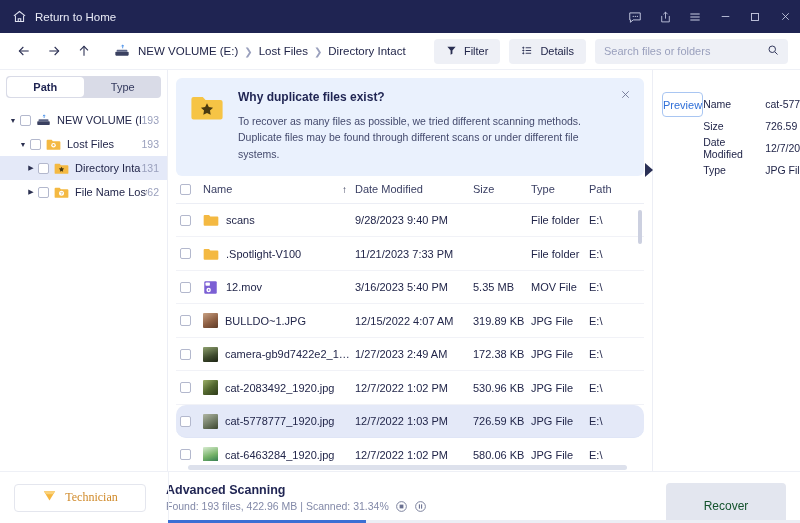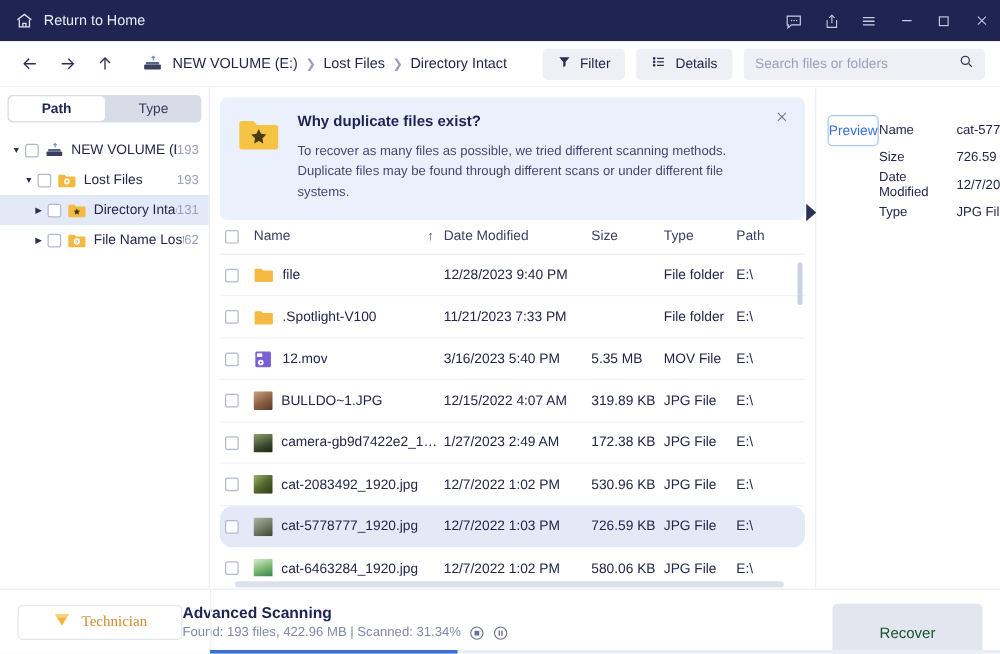--- a/index.html
+++ b/index.html
@@ -239,21 +239,21 @@
   }
   .tech-btn {
     margin-left: 14px; width: 132px; height: 28px;
     border: 1px solid #e4e6ee; border-radius: 4px;
     background: #fff;
     display: flex; align-items: center; justify-content: center; gap: 8px;
     font-size: 12px; color: #d08a2a;
     font-family: "Liberation Serif", serif;
     cursor: pointer;
   }
-  .scan-info { }
+  .scan-info { margin-left: 20px; }
   .scan-title { font-size: 12.5px; font-weight: bold; color: #1f2452; }
   .scan-sub { font-size: 10.5px; color: #8289a8; margin-top: 3px; display: flex; align-items: center; gap: 6px; }
   .ctrl-ico { width: 13px; height: 13px; color: #6a7090; }
   .recover-btn {
     position: absolute; right: 14px; top: 11px;
     width: 120px; height: 46px; border-radius: 4px;
     background: #e3e6ef; color: #14532d;
     border: none; font-size: 12px;
     font-family: "Liberation Sans", sans-serif;
     display: flex; align-items: center; justify-content: center;
@@ -501,23 +501,23 @@
           <div class="vscroll"></div>
 
           <div class="trow">
             <div class="c-name">
               <span class="cb"></span>
               <span class="folder-ico">
                 <svg width="16" height="14" viewBox="0 0 24 20">
                     <path d="M1 4a1.5 1.5 0 011.5-1.5H9l2 2.2h10.5A1.5 1.5 0 0123 6.2V17a1.5 1.5 0 01-1.5 1.5h-19A1.5 1.5 0 011 17z" fill="#f4b942"></path>
                   </svg>
               </span>
-              <span class="nm">file</span>
+              <span class="nm">scans</span>
             </div>
-            <div class="c-date">12/28/2023 9:40 PM</div>
+            <div class="c-date">9/28/2023 9:40 PM</div>
             <div class="c-size"></div>
             <div class="c-type">File folder</div>
             <div class="c-path">E:\</div>
           </div>
 
           <div class="trow">
             <div class="c-name">
               <span class="cb"></span>
               <span class="folder-ico">
                 <svg width="16" height="14" viewBox="0 0 24 20">

